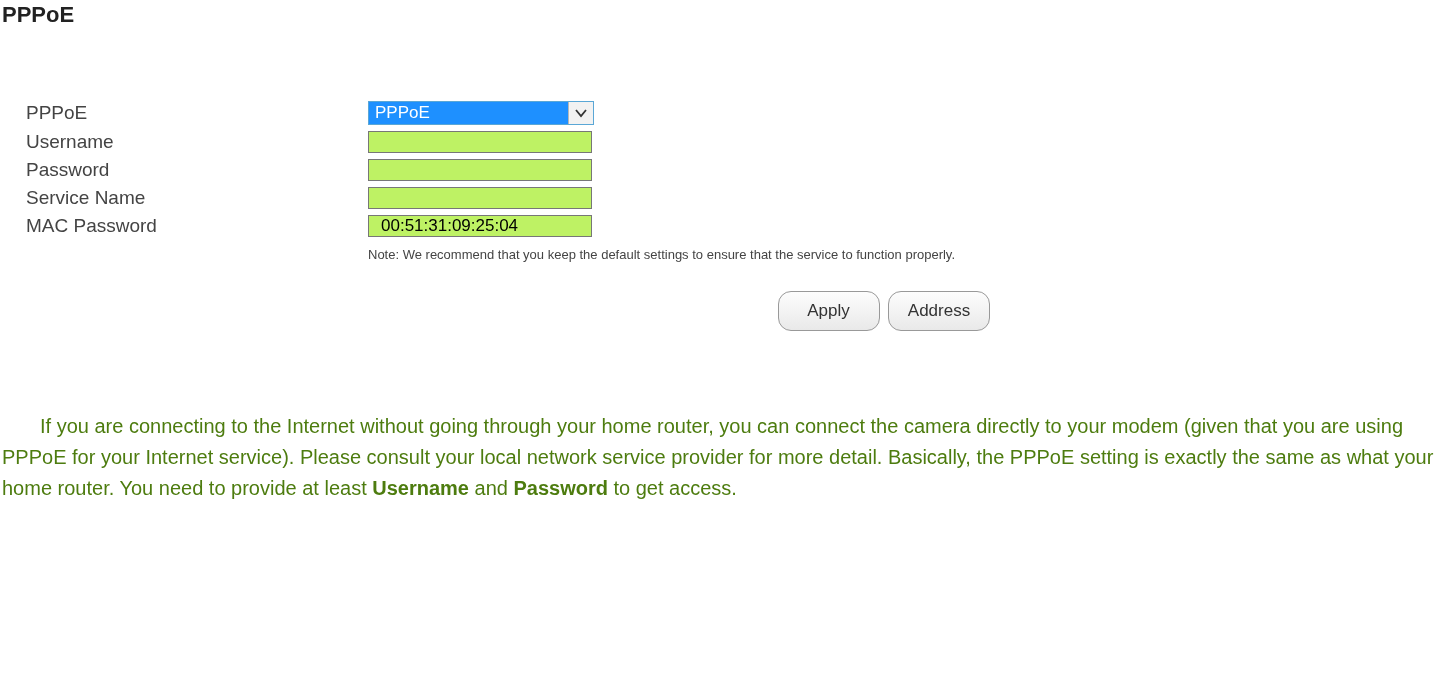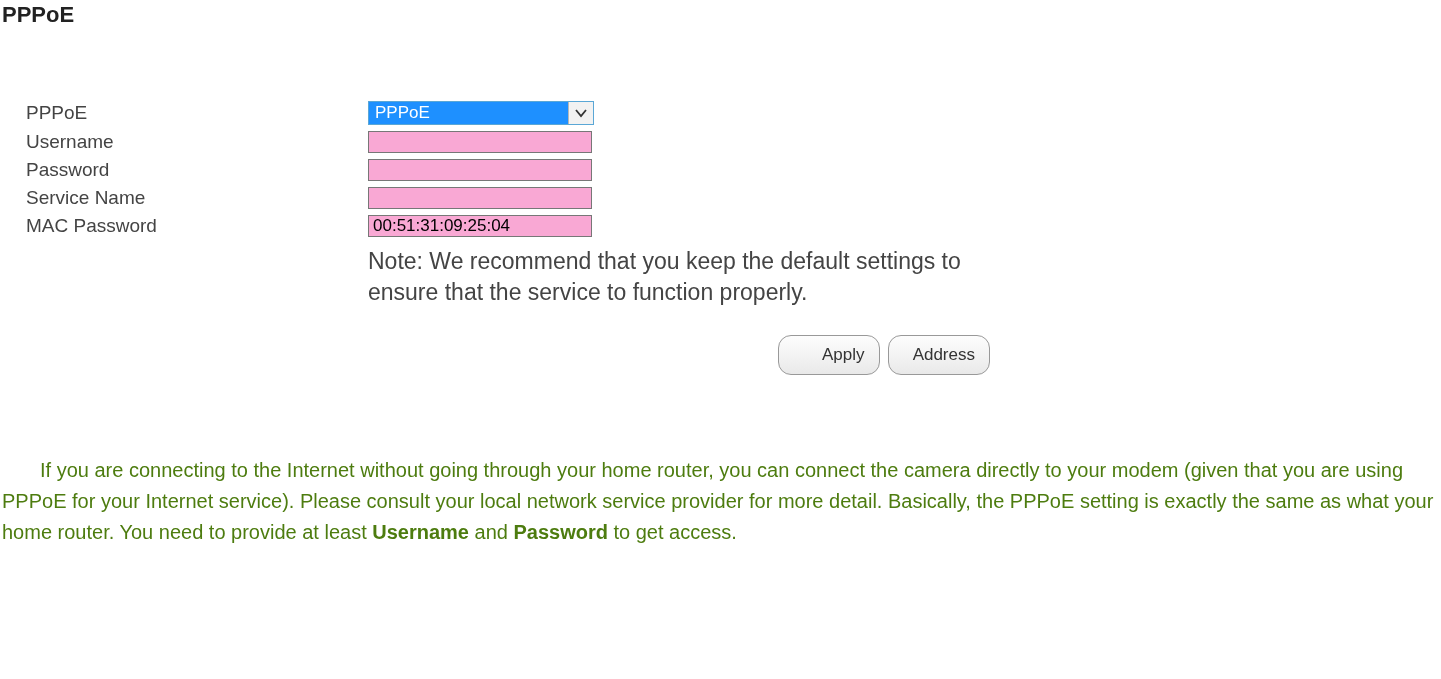--- a/index.html
+++ b/index.html
@@ -66,47 +66,48 @@
     border-left: 1px solid #b7b7b7;
     display: flex;
     align-items: center;
     justify-content: center;
   }
   .txt {
     width: 224px;
     height: 22px;
     border: 1px solid #777;
     font-size: 17px;
-    padding: 0 4px;
+    padding: 0 12px;
     box-sizing: border-box;
-    background: #f9a8d4;
+    background: #bef264;
     color: #000;
   }
   .note-cell {
-    font-size: 23px;
+    font-size: 13px;
     color: #444;
     padding-top: 6px !important;
     line-height: 1.35;
     max-width: 630px;
   }
   .btn-row {
     text-align: right;
     padding-top: 24px;
     width: 972px;
   }
   .btn {
     display: inline-block;
     min-width: 72px;
     padding: 9px 14px;
     font-size: 17px;
     color: #333;
     background: linear-gradient(#fdfdfd, #e9e9e9);
     border: 1px solid #999;
     border-radius: 13px;
     margin-left: 4px;
+    text-align: center;
   }
   .desc {
     margin: 80px 2px 0 2px;
     font-size: 20px;
     line-height: 1.55;
     text-indent: 38px;
     color: #4d7c0f;
   }
   .desc b { font-weight: bold; }
 </style>

